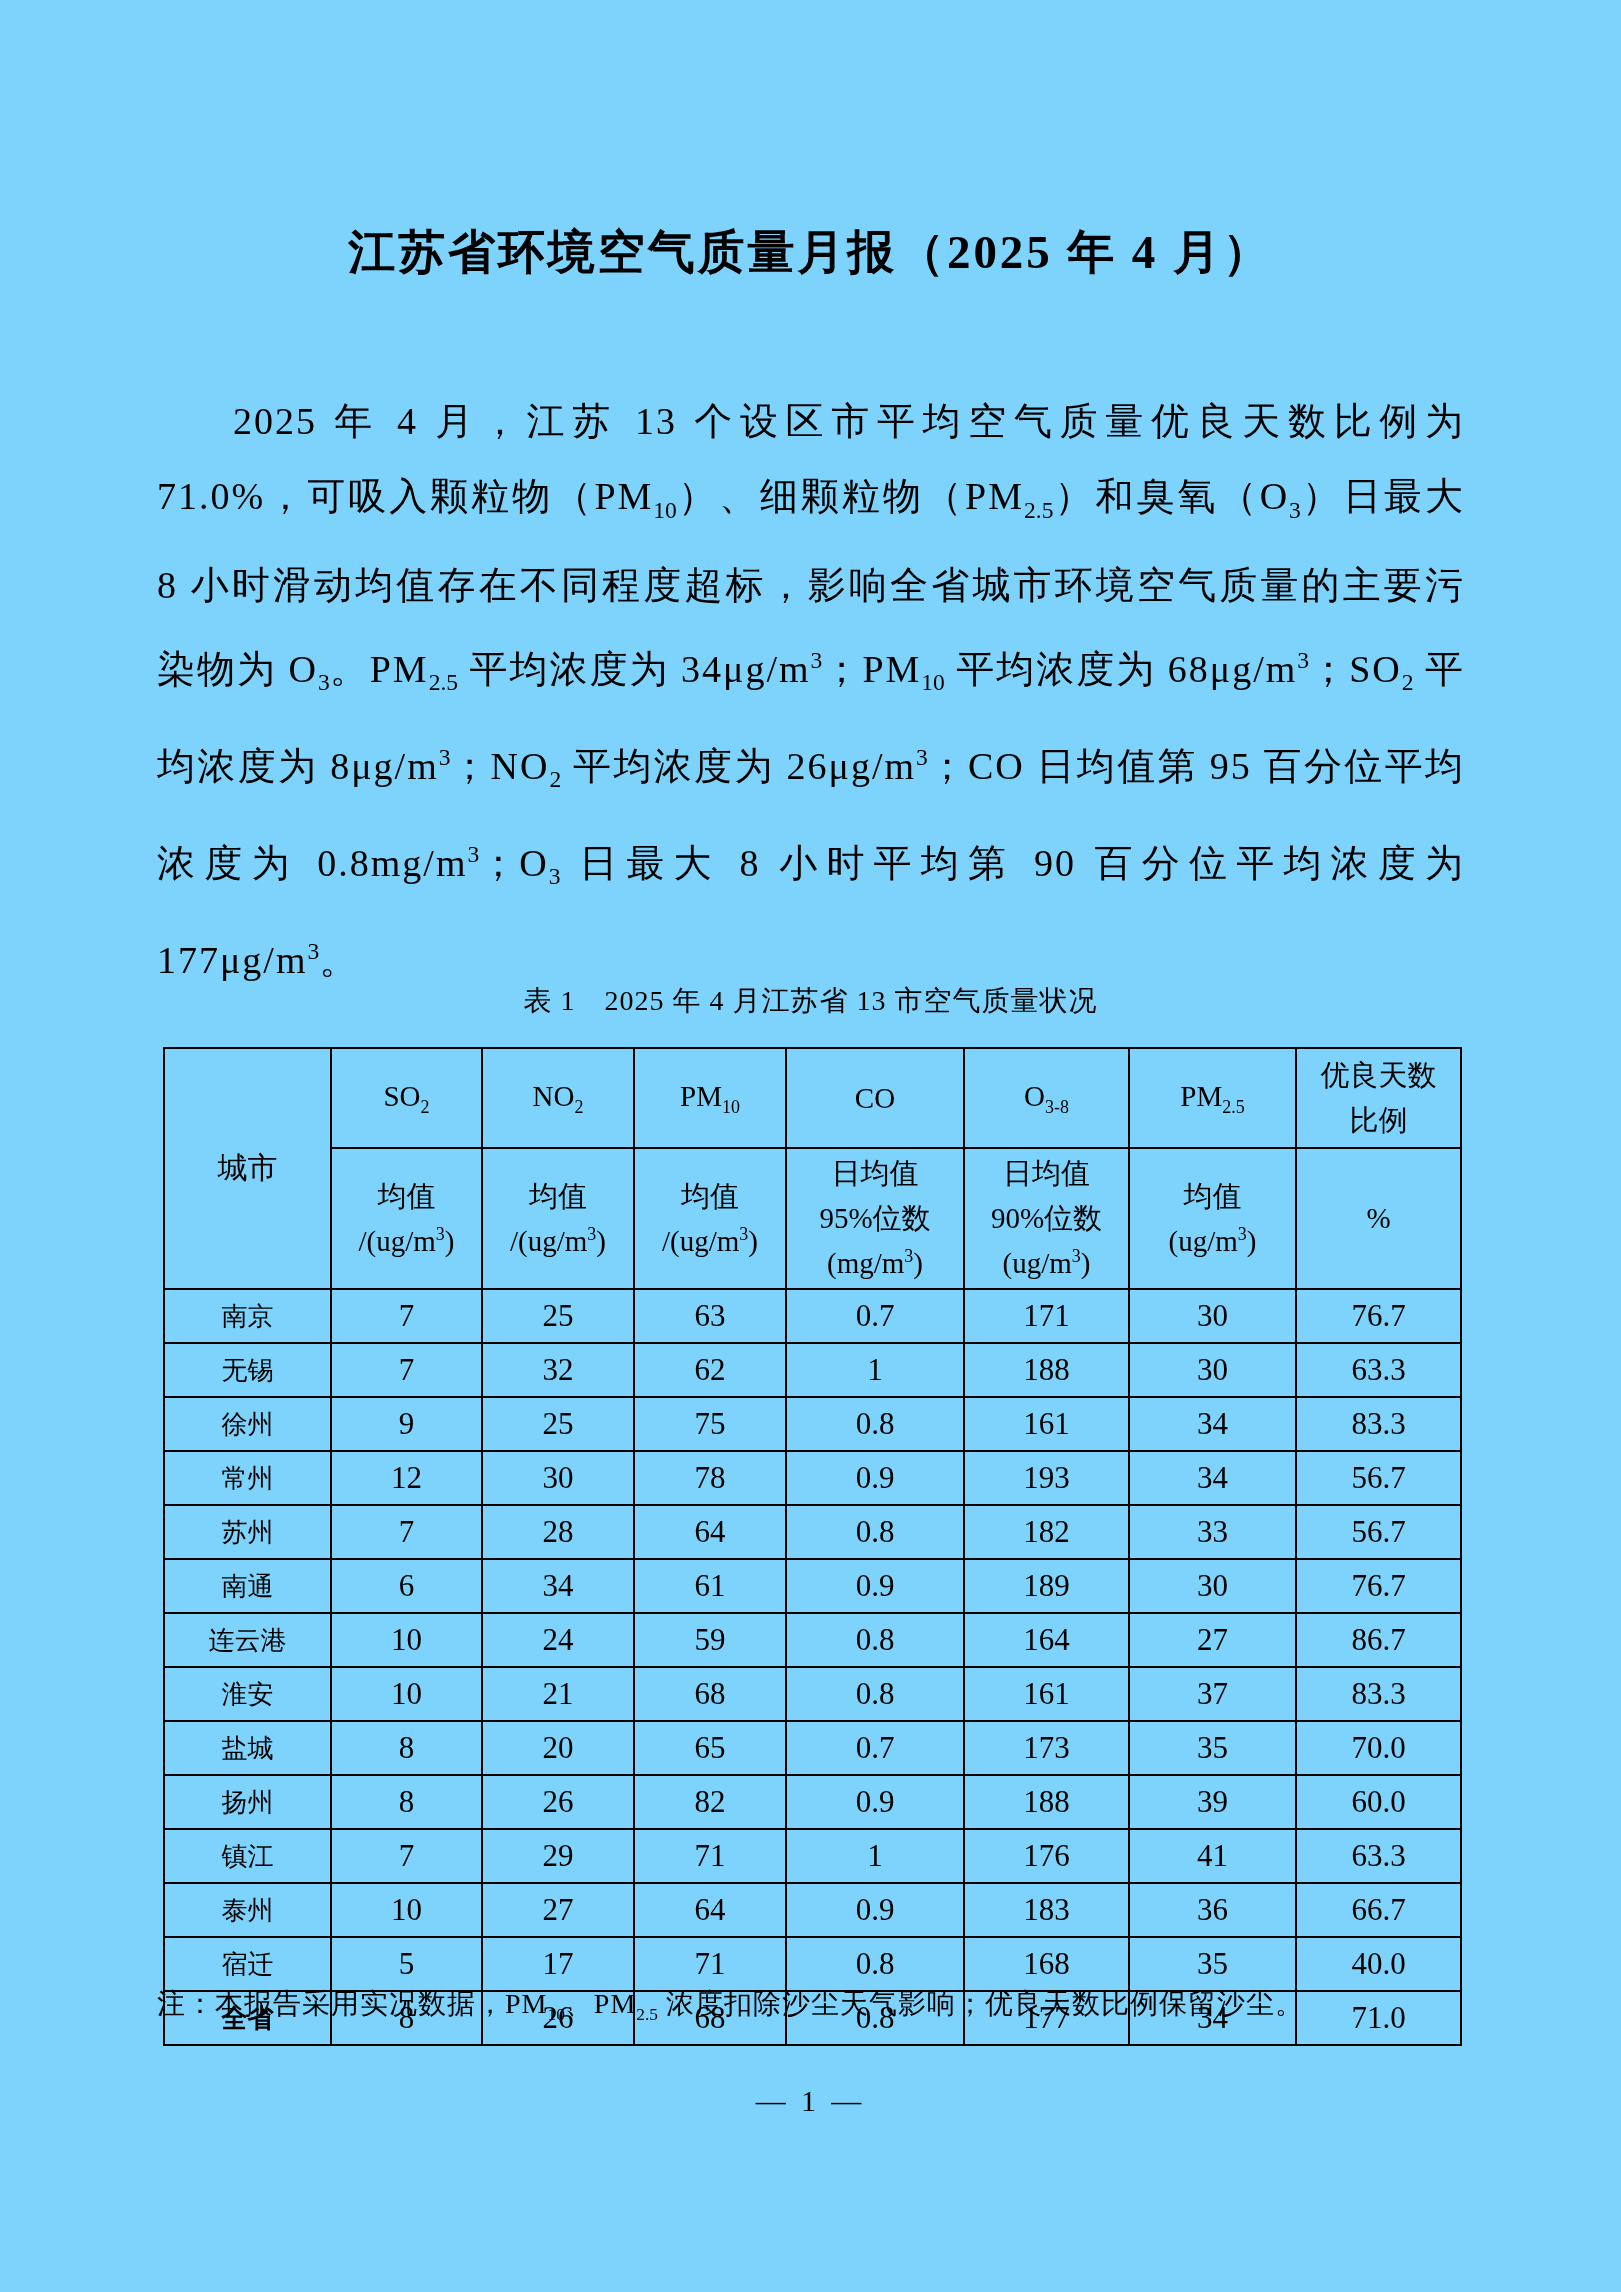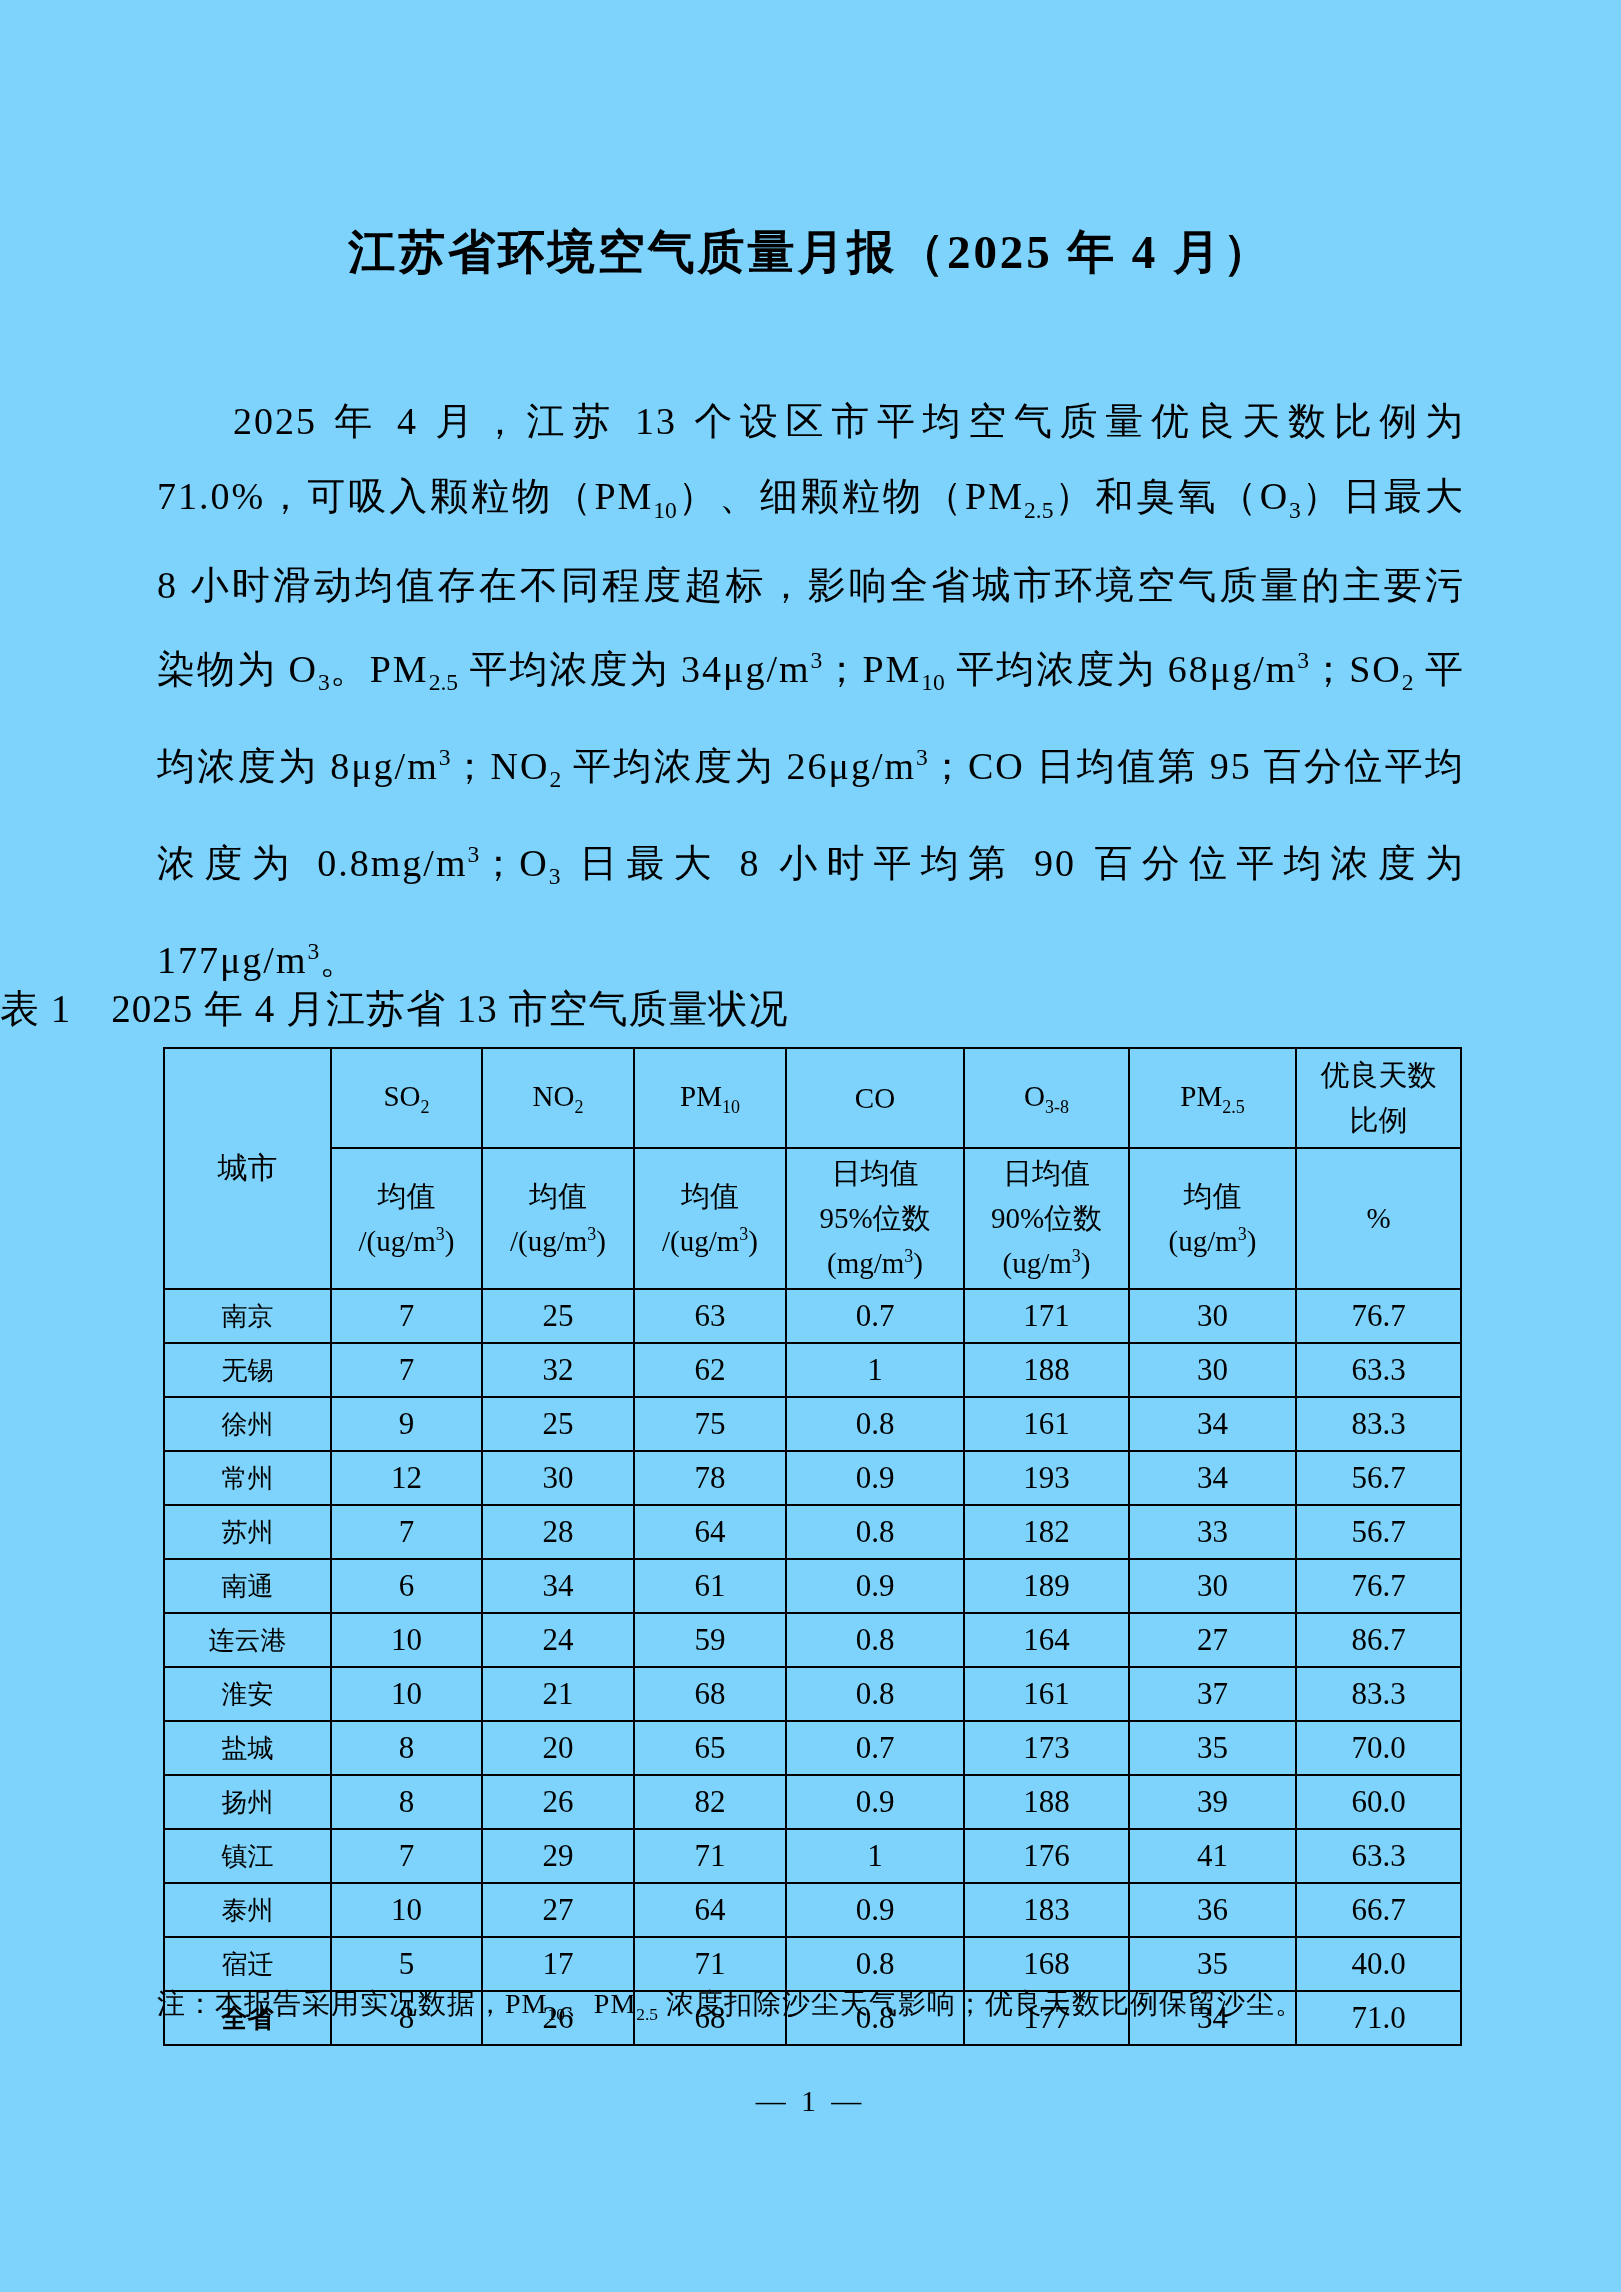--- a/index.html
+++ b/index.html
@@ -16,21 +16,21 @@
 
   .summary{
     position:absolute;top:384px;left:157px;width:1308px;margin:0;
     font-size:38px;line-height:75px;text-align:justify;text-indent:2em;
     letter-spacing:2px;
   }
   .summary sub,.summary sup{font-size:0.62em;letter-spacing:0;}
 
   .caption{
     position:absolute;top:982px;left:0;width:100%;
-    text-align:left;font-size:39px;letter-spacing:1px;
+    text-align:center;font-size:28px;letter-spacing:1px;
   }
 
   table.aq-table{
     position:absolute;top:1047px;left:163px;width:1296px;
     border-collapse:collapse;table-layout:fixed;
     border:2.9px solid #000;
   }
   .aq-table th,.aq-table td{
     border:2px solid #000;text-align:center;vertical-align:middle;
     padding:0;font-weight:normal;

